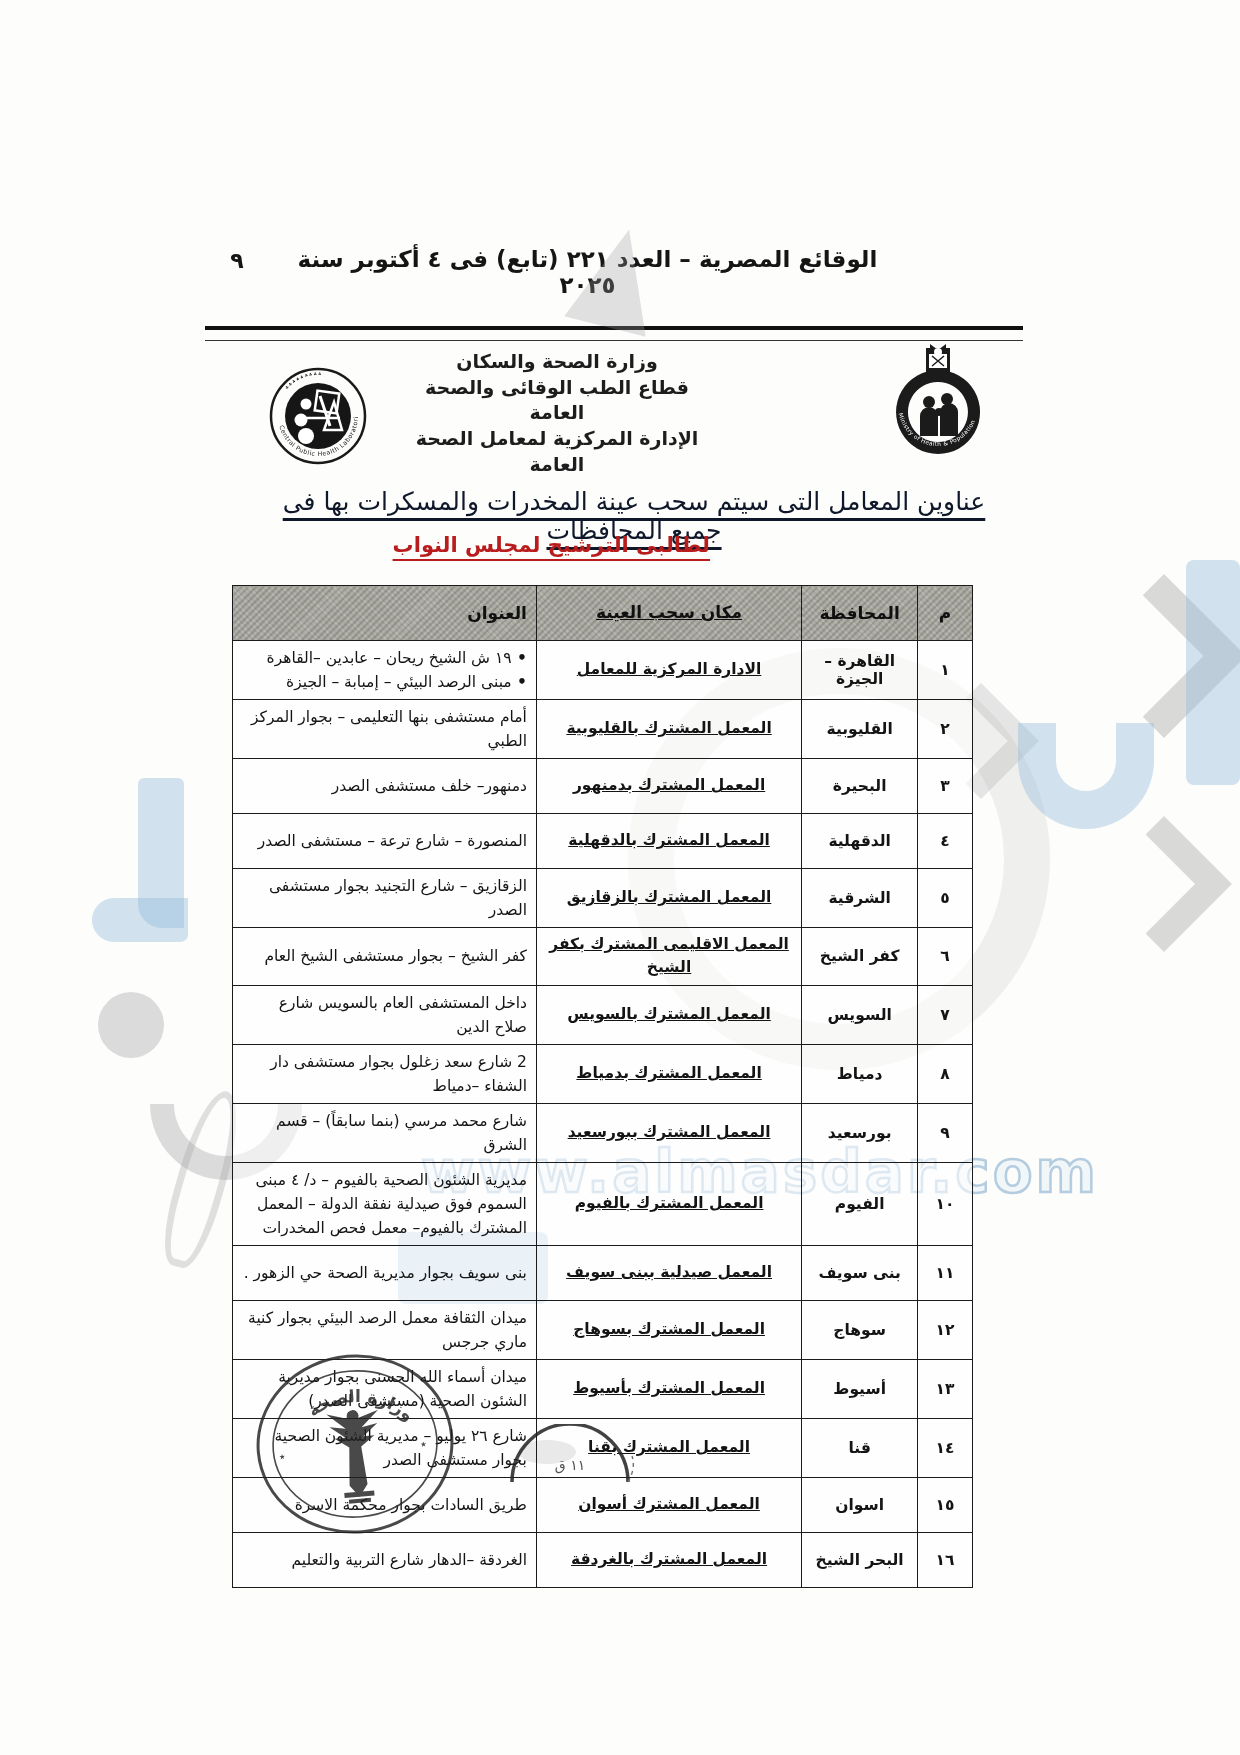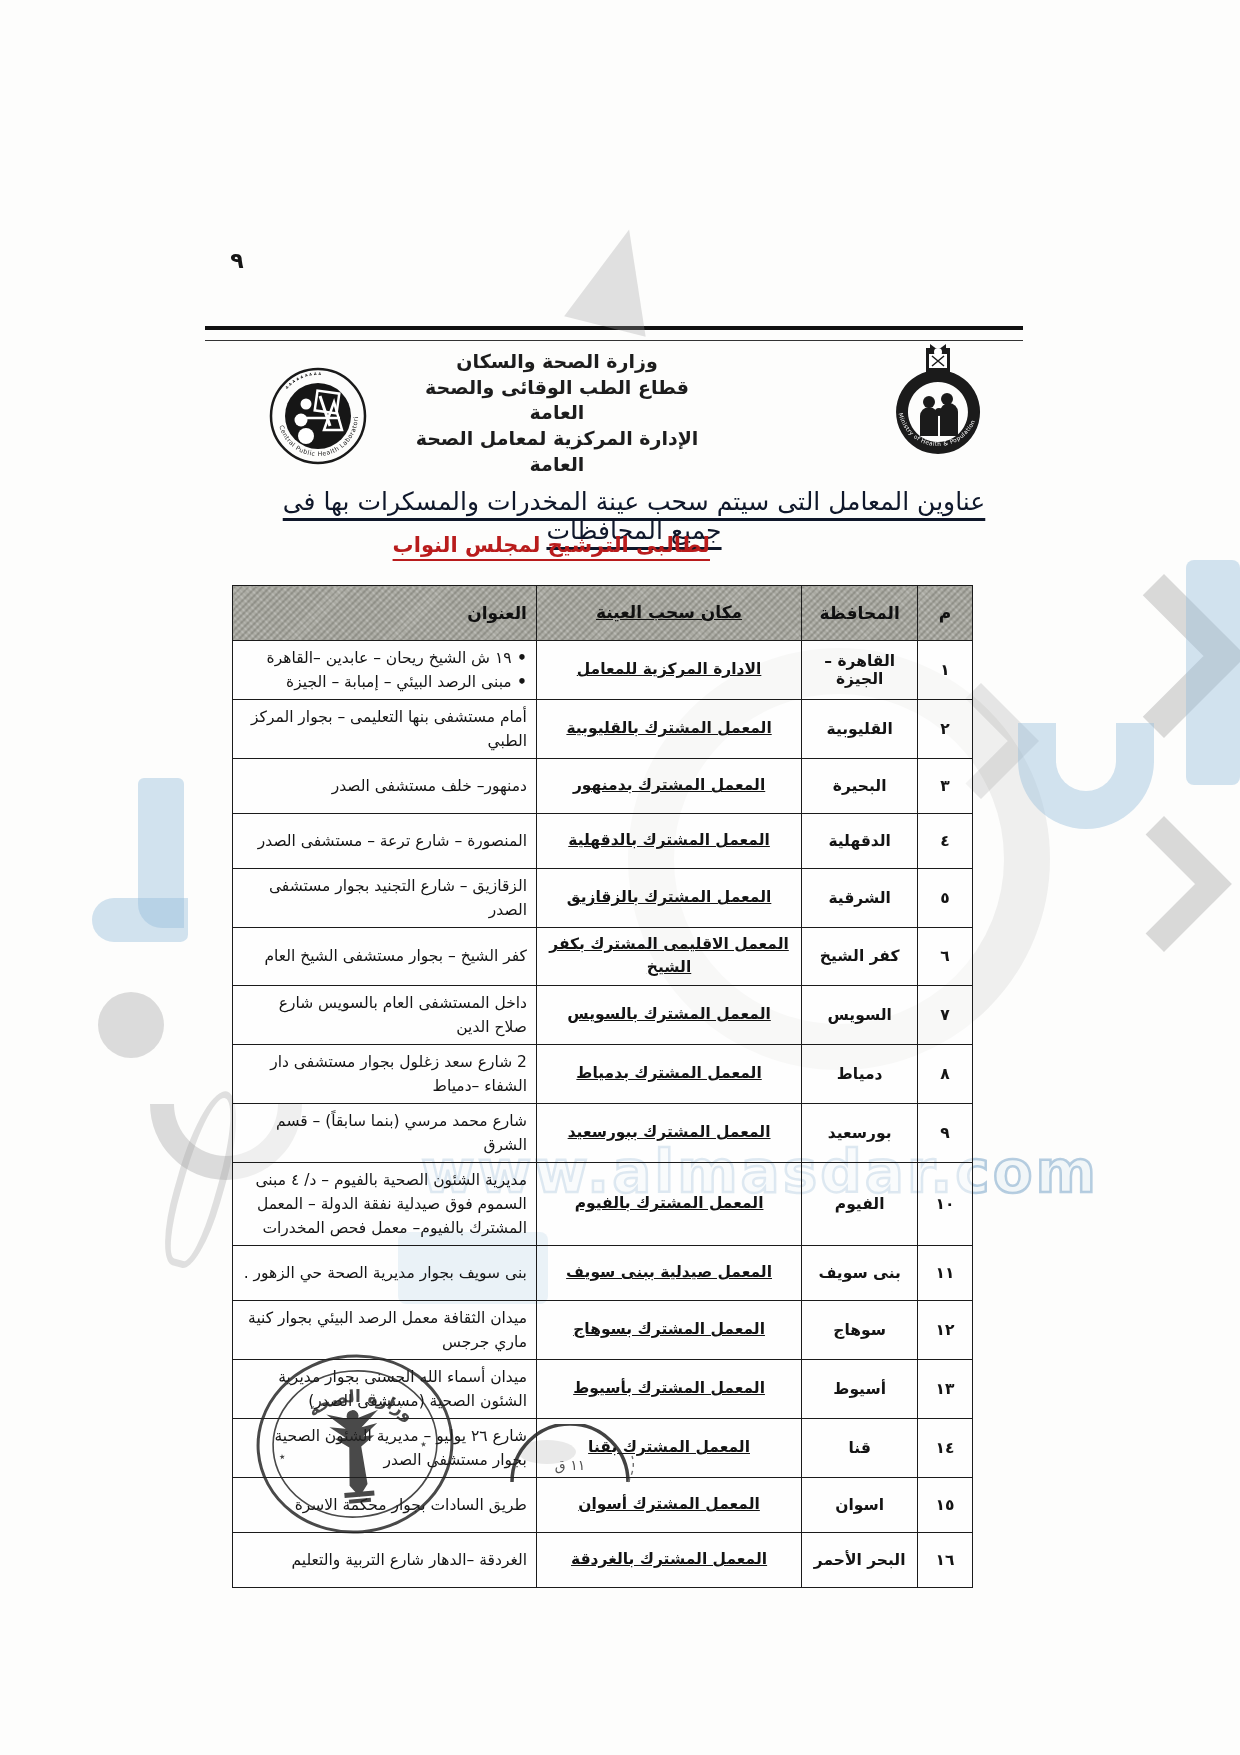--- a/index.html
+++ b/index.html
@@ -134,20 +134,21 @@
   <div class="wm wm-blue wm-j-foot"></div>
   <div class="wm wm-blue wm-sq"></div>
   <div class="wm wm-blue wm-bar-r"></div>
   <div class="wm wm-u"></div>
   <div class="wm wm-gray wm-dot"></div>
   <div class="wm wm-smile"></div>
   <div class="wm wm-feather"></div>
   <div class="wm wm-blob"></div>
   <div class="wm wm-url">www.almasdar.com</div>
 
+  <div class="gazette-title">الوقائع المصرية – العدد ٢٢١ (تابع) فى ٤ أكتوبر سنة ٢٠٢٥</div>
   <div class="page-number">٩</div>
   <div class="rule-thick"></div>
   <div class="rule-thin"></div>
 
   <svg class="logo-left" width="100" height="100" viewBox="0 0 100 100">
     <circle cx="50" cy="50" r="47" fill="none" stroke="#1a1a1a" stroke-width="2.5"></circle>
     <circle cx="50" cy="50" r="33" fill="#161616"></circle>
     <rect x="48" y="26" width="22" height="20" fill="none" stroke="#fff" stroke-width="2.5" transform="rotate(8 59 36)"></rect>
     <path d="M56 64 L66 36 L74 64 Z" fill="none" stroke="#fff" stroke-width="2.5"></path>
     <line x1="30" y1="52" x2="72" y2="52" stroke="#fff" stroke-width="2.5"></line>
@@ -315,21 +316,21 @@
         <tr>
           <td class="col-no">١٥</td>
           <td class="col-gov">اسوان</td>
           <td class="col-loc">المعمل المشترك أسوان</td>
           <td class="col-addr">
             <span class="addr-line">طريق السادات بجوار محكمة الاسرة</span>
           </td>
         </tr>
         <tr>
           <td class="col-no">١٦</td>
-          <td class="col-gov">البحر الأحمر</td>
+          <td class="col-gov">البحر الشيخ</td>
           <td class="col-loc">المعمل المشترك بالغردقة</td>
           <td class="col-addr">
             <span class="addr-line">الغردقة –الدهار شارع التربية والتعليم</span>
           </td>
         </tr>
       </tbody>
   </table>
 
   <svg class="stamp stamp-oval" width="206" height="188" viewBox="0 0 206 188">
     <ellipse cx="103" cy="94" rx="97" ry="88" fill="none" stroke="#222" stroke-width="3"></ellipse>

